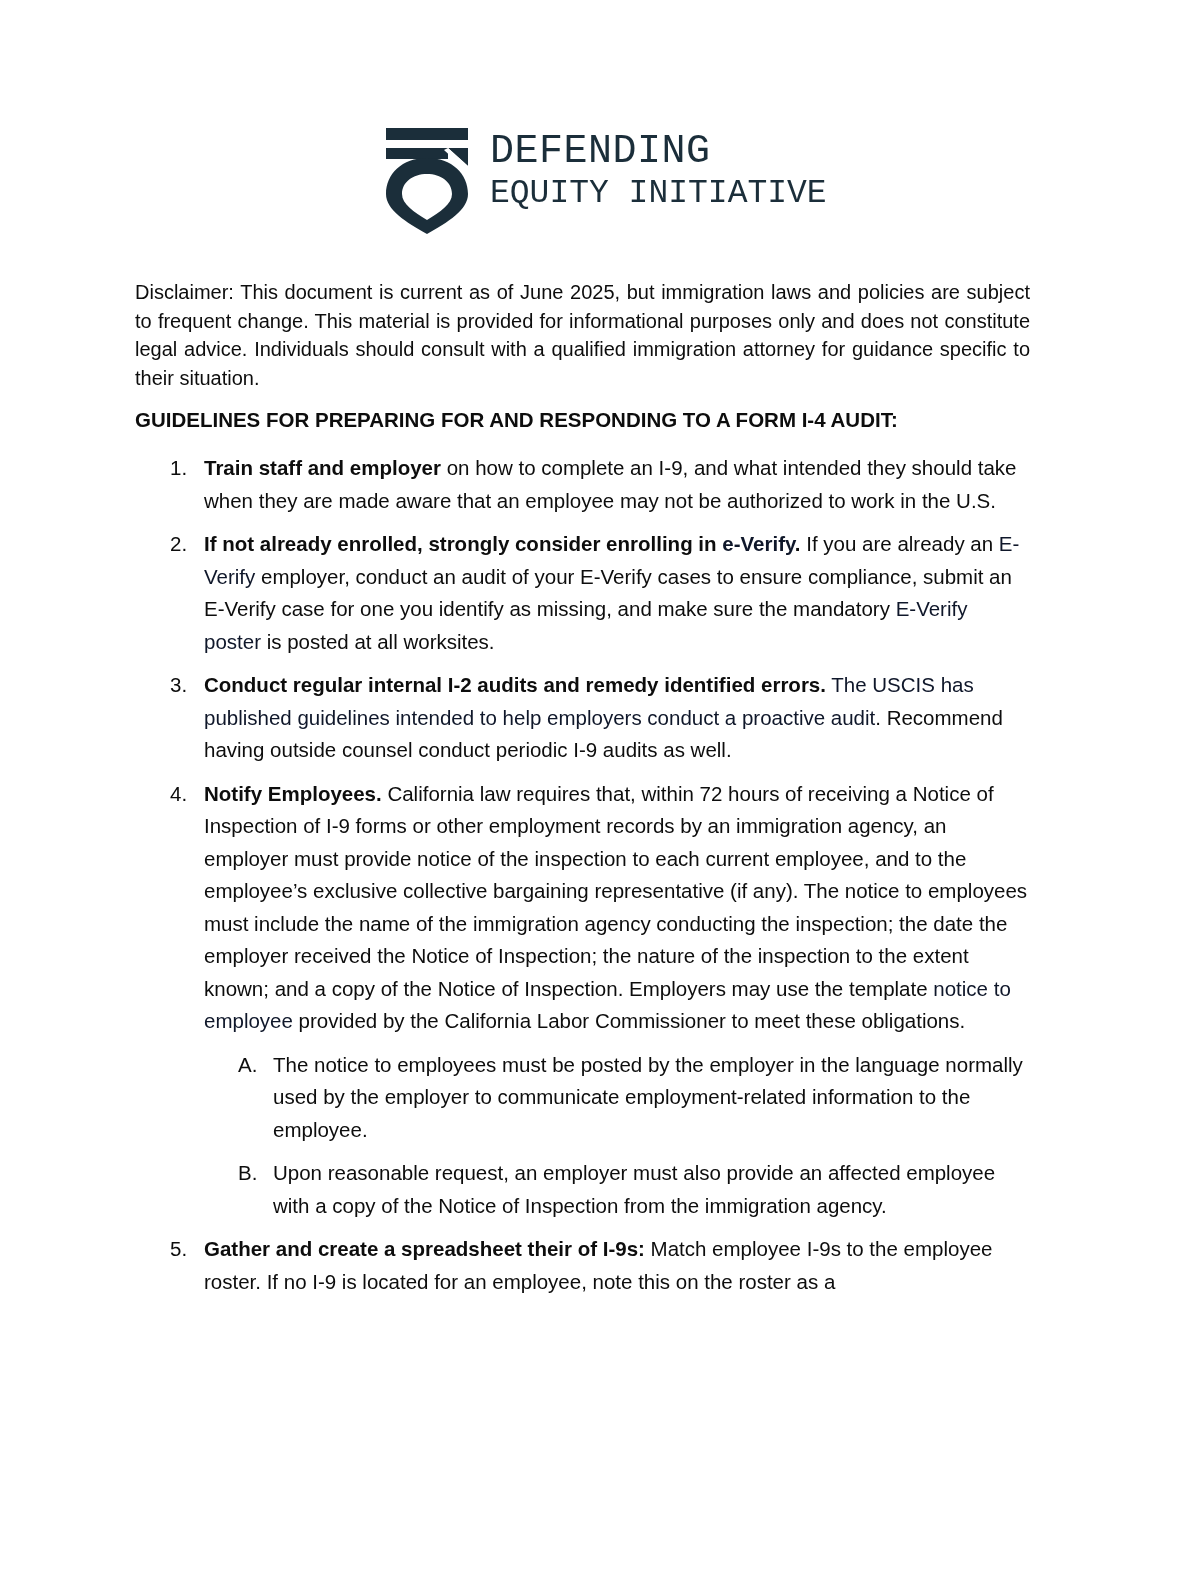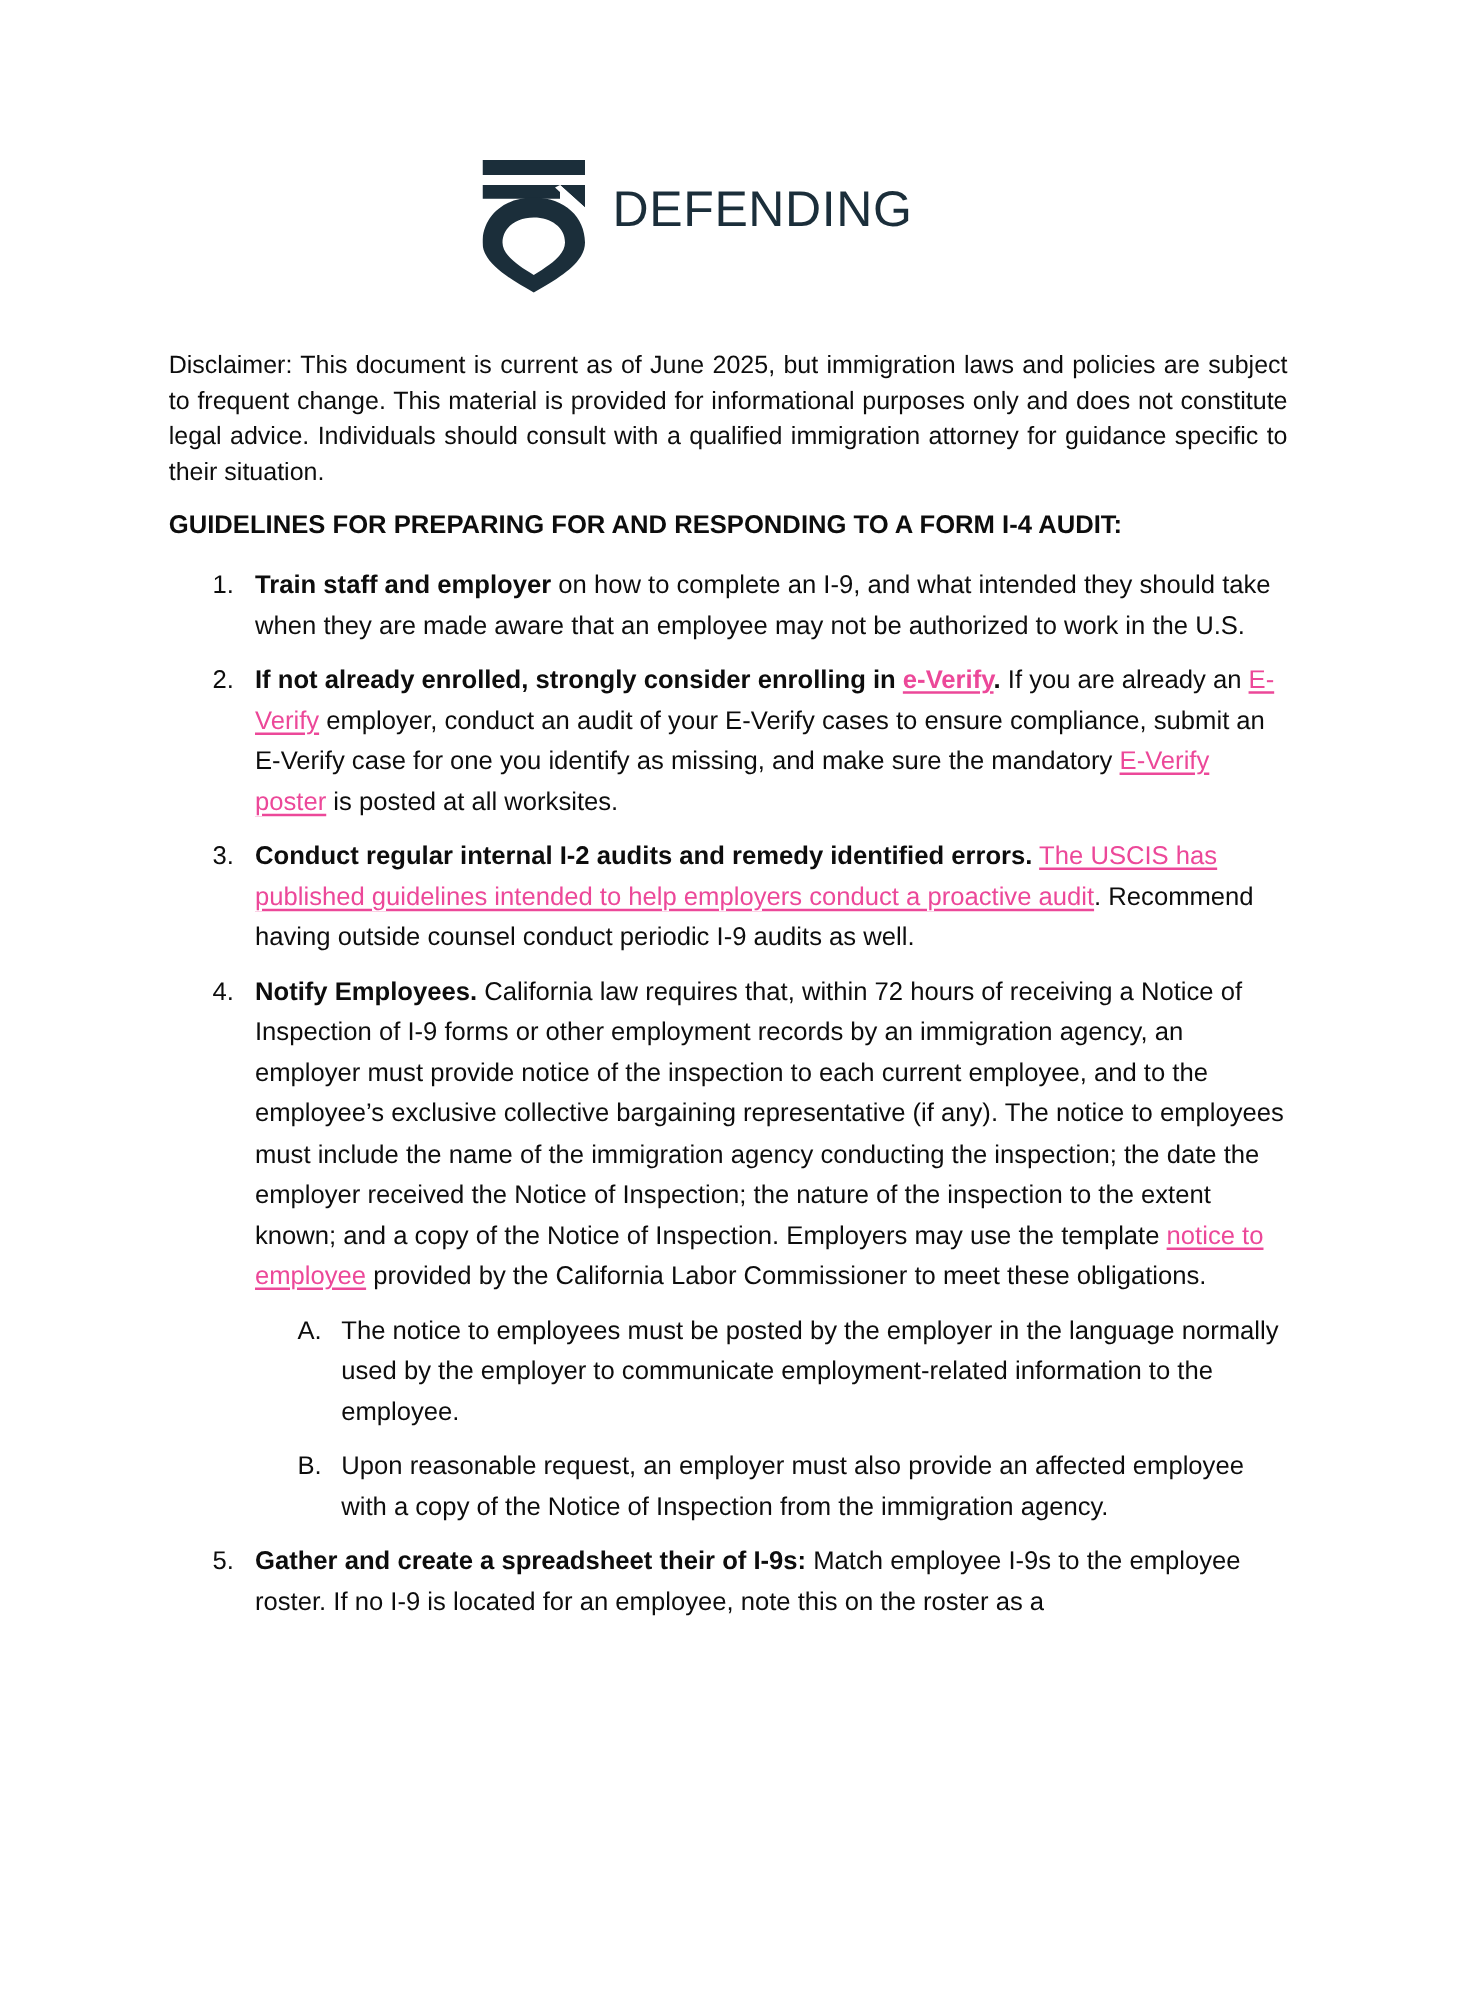--- a/index.html
+++ b/index.html
@@ -2,51 +2,52 @@
 <html><head>
 <meta charset="utf-8">
 <style>
   html, body { margin: 0; padding: 0; background: #ffffff; }
   body { width: 1186px; height: 1596px; position: relative; overflow: hidden;
          font-family: "Liberation Sans", sans-serif; color: #0d0d0d; }
   .page { position: absolute; left: 0; top: 0; width: 1186px; height: 1596px; }
 
   .logo { position: absolute; left: 386px; top: 128px; height: 108px; display: flex; align-items: flex-start; }
   .logo-mark { width: 82px; height: 108px; }
-  .logo-text { margin-left: 22px; margin-top: 18px; color: #1b2e3a; font-family: Liberation Sans, sans-serif; }
+  .logo-text { margin-left: 22px; margin-top: 2px; color: #1b2e3a; font-family: Liberation Mono, monospace; }
   .logo-line1 { font-size: 40px; line-height: 44px; letter-spacing: 0.5px; }
   .logo-line2 { font-size: 33px; line-height: 40px; letter-spacing: 0px; }
 
   .disclaimer { position: absolute; left: 135px; top: 278px; width: 895px;
                 font-weight: normal; font-size: 20px; line-height: 28.5px; text-align: justify; }
   .heading { position: absolute; left: 135px; top: 405px; font-weight: bold; font-size: 20.5px; line-height: 30px; }
 
   .list { position: absolute; left: 135px; top: 452px; width: 895px; font-size: 20.5px; line-height: 32.5px; }
   .item { position: relative; padding-left: 69px; margin-bottom: 11px; }
   .item .num { position: absolute; left: 35px; top: 0; }
   .sub { position: relative; padding-left: 138px; margin-bottom: 11px; }
   .sub .num { position: absolute; left: 103px; top: 0; }
   b { font-weight: bold; }
-  a.link { color: #ec4899; text-decoration: underline; text-underline-offset: 3px; }
+  a.link { color: #0f172a; text-underline-offset: 3px; }
 </style>
 </head>
 <body>
 
 <div class="page">
 
   <div class="logo">
     <svg class="logo-mark" viewBox="0 0 82 108">
       <rect x="0" y="0" width="82" height="12" fill="#1b2e3a"></rect>
       <path d="M0 20 L62 20 L82 38 L82 20 Z" fill="#1b2e3a"></path>
       <rect x="0" y="20" width="62" height="11" fill="#1b2e3a"></rect>
       <path d="M41 30 C66 30 82 46 82 66 C82 82 62 94 41 106 C20 94 0 82 0 66 C0 46 16 30 41 30 Z M41 46 C27 46 16 54 16 66 C16 76 28 84 41 92 C54 84 66 76 66 66 C66 54 55 46 41 46 Z" fill="#1b2e3a" fill-rule="evenodd"></path>
       <path d="M62 20 L82 38 L82 44 L58 22 Z" fill="#ffffff"></path>
     </svg>
     <div class="logo-text">
       <div class="logo-line1">DEFENDING</div>
+      <div class="logo-line2">EQUITY INITIATIVE</div>
     </div>
   </div>
 
   <div class="disclaimer">Disclaimer: This document is current as of June 2025, but immigration laws and policies are subject to frequent change. This material is provided for informational purposes only and does not constitute legal advice. Individuals should consult with a qualified immigration attorney for guidance specific to their situation.</div>
 
   <div class="heading">GUIDELINES FOR PREPARING FOR AND RESPONDING TO A FORM I-4 AUDIT:</div>
 
   <div class="list">
 
     <div class="item">

